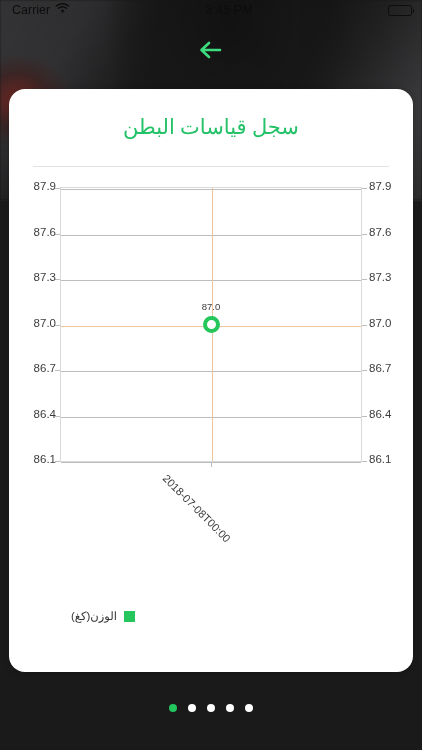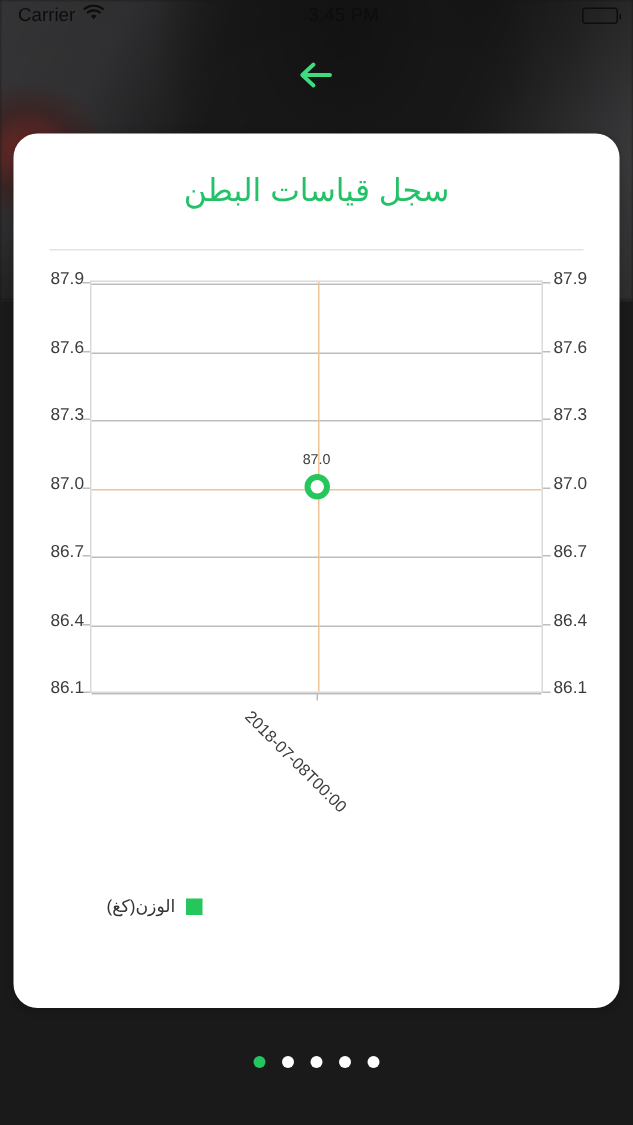--- a/index.html
+++ b/index.html
@@ -122,20 +122,21 @@
     overflow: hidden;
   }
 
   #card-title {
     margin-top: 26px;
     text-align: center;
     color: #24c268;
     font-size: 21px;
     font-weight: 400;
     direction: rtl;
+    font-family: Liberation Serif, serif;
   }
 
   #card-divider {
     margin: 26px 24px 0 24px;
     height: 1px;
     background: #e3e3e3;
   }
 
   
   #chart-area {
@@ -207,21 +208,21 @@
     color: #3c3c3c;
     white-space: nowrap;
     transform-origin: left top;
     transform: rotate(45deg);
   }
 
   
   #legend {
     position: absolute;
     left: 62px;
-    top: 508px;
+    top: 520px;
     display: flex;
     align-items: center;
     gap: 7px;
     direction: rtl;
   }
   #legend-swatch {
     width: 11px; height: 11px;
     background: #25c65c;
     flex: 0 0 auto;
   }

